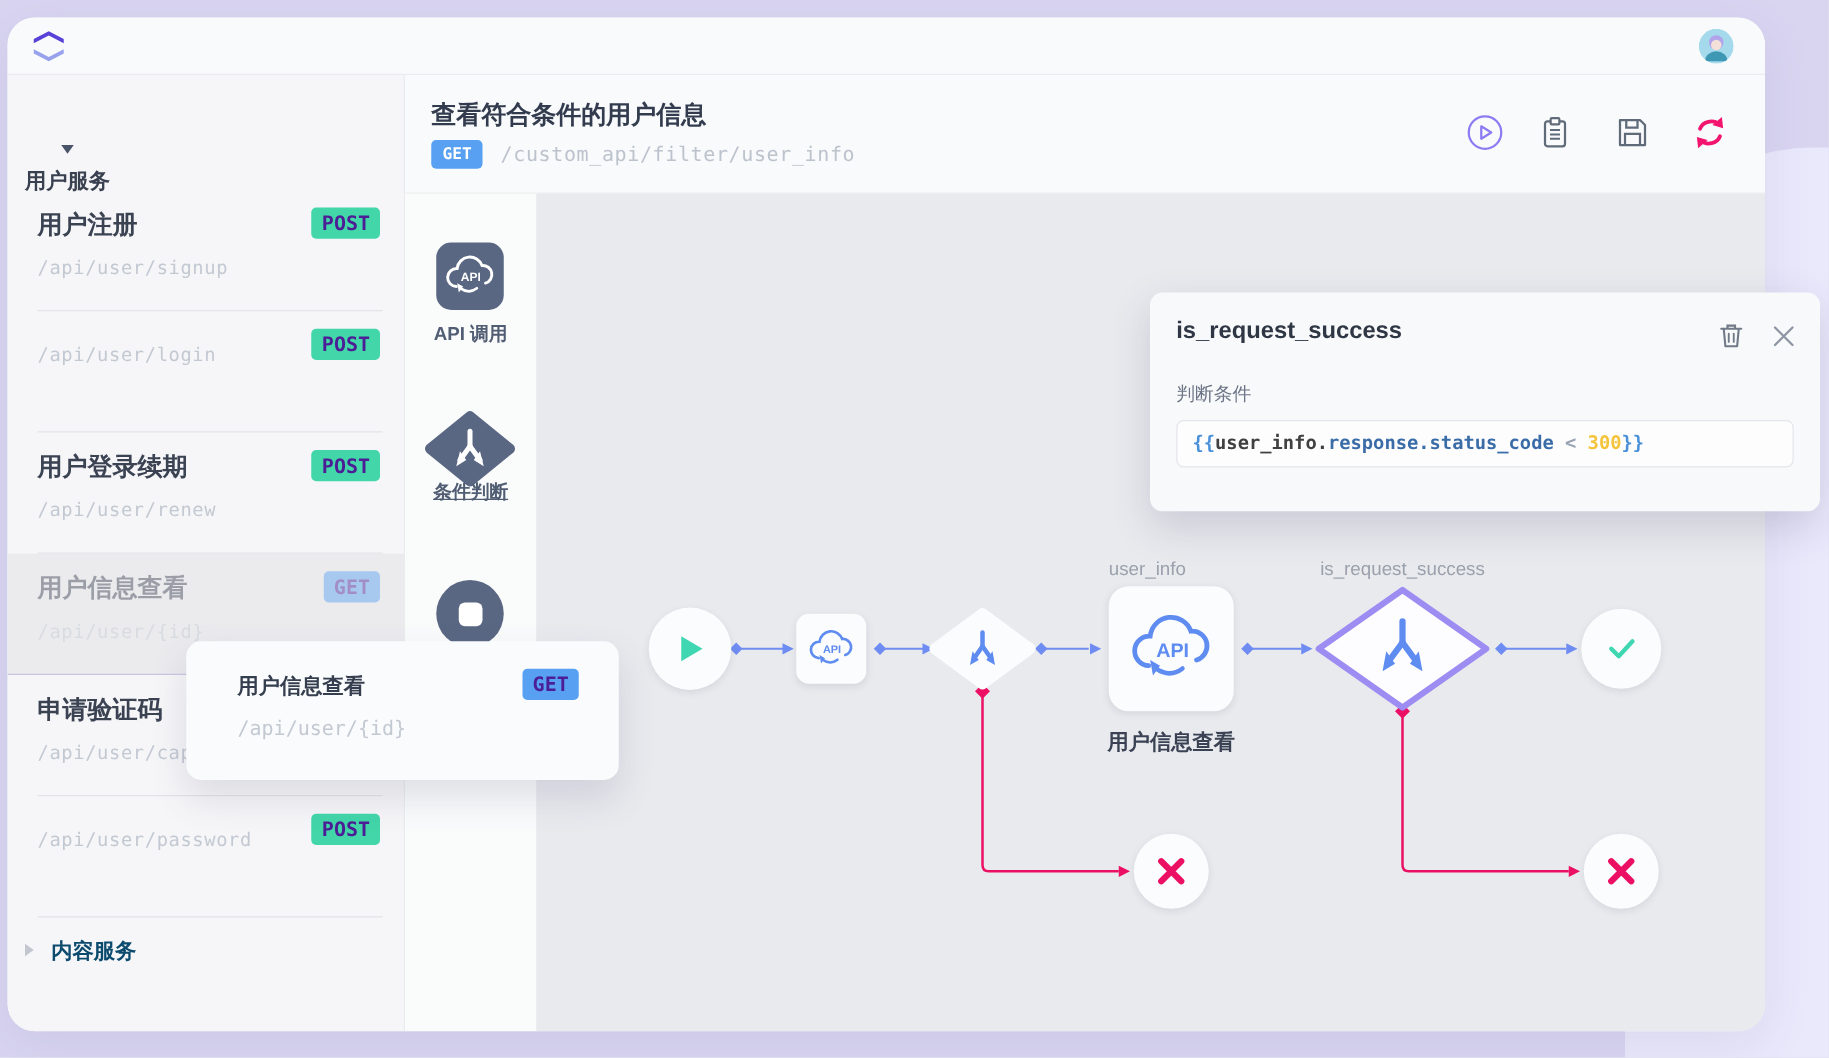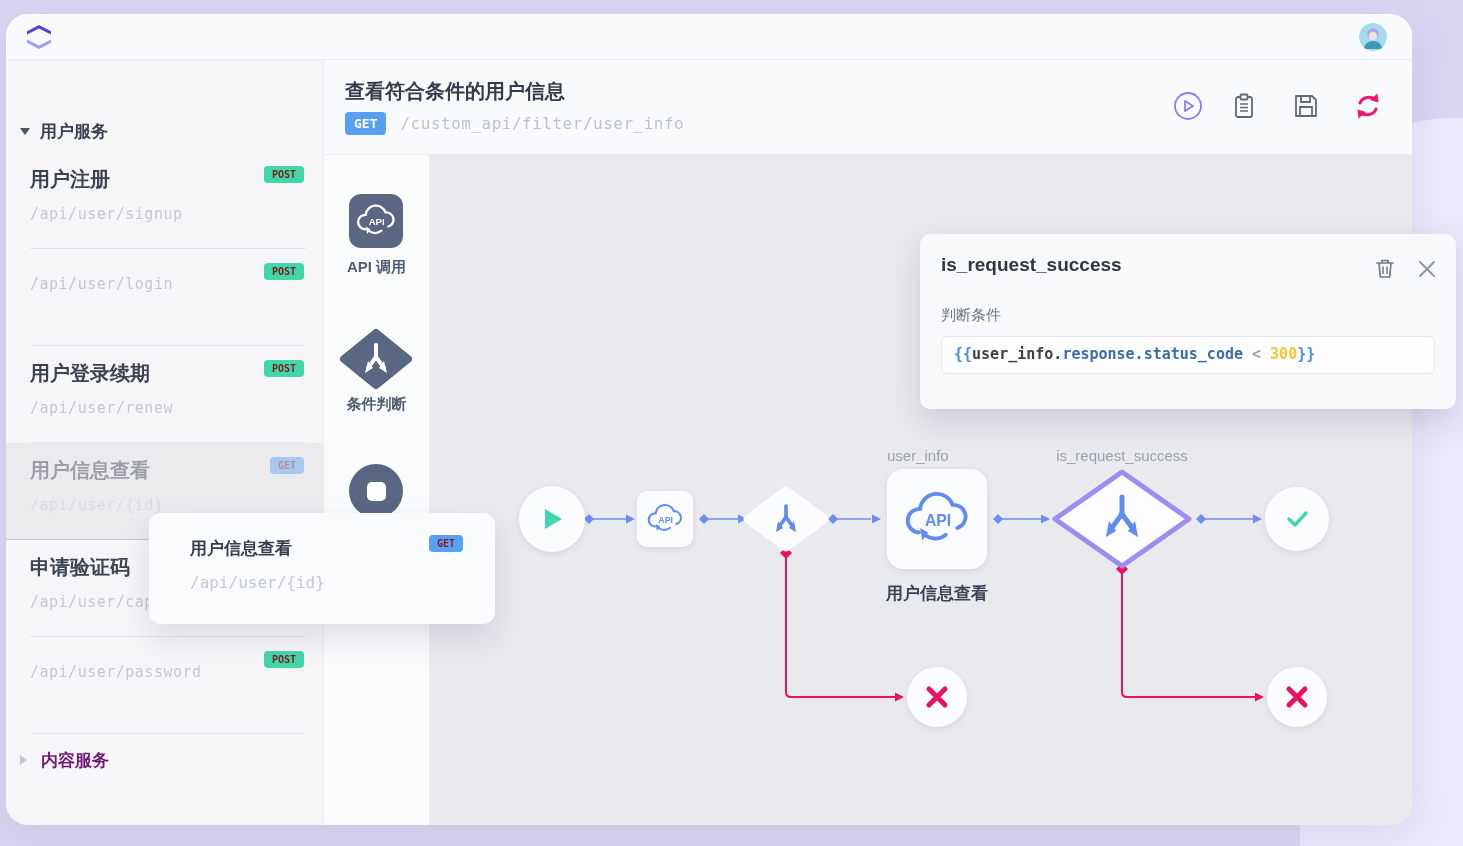--- a/index.html
+++ b/index.html
@@ -20,32 +20,32 @@
   .topbar { position:absolute; left:0; top:0; width:1406px; height:46px;
             background:#f9fafb; border-bottom:1px solid #ececf0; }
   .logo { position:absolute; left:18px; top:8px; width:30px; height:30px; }
   .avatar { position:absolute; right:25px; top:9px; width:28px; height:28px; border-radius:50%; overflow:hidden; }
 
   
   .sidebar { position:absolute; left:0; top:46px; width:318px; height:765px;
              background:#f6f6f8; border-right:1px solid #ececf0; }
   .sec-head { position:absolute; left:14px; height:30px; display:flex; align-items:center; gap:10px;
               font-size:17px; font-weight:bold; color:#39404f; }
-  .sec-head.collapsed { color:#701a75;gap:14px; }
+  .sec-head.collapsed { color:#0c4a6e;gap:14px; }
   .caret-down { width:0; height:0; border-left:5px solid transparent; border-right:5px solid transparent;
                 border-top:7px solid #4a5468; }
   .caret-right { width:0; height:0; border-top:5px solid transparent; border-bottom:5px solid transparent;
                  border-left:7px solid #c2c6ce; }
   .api-item { position:absolute; left:0; width:318px; height:97px; }
   .api-item .inner { position:absolute; inset:0; padding:14px 20px 0 24px; }
   .api-item .divider { position:absolute; left:24px; right:18px; bottom:0; border-bottom:1px solid #e3e4e8; }
   .api-item .t { font-size:20px; font-weight:bold; color:#3b4353; }
   .api-item .p { margin-top:12px; font-size:15px; color:#c3c9d2; letter-spacing:.5px; }
   .badge { position:absolute; right:20px; top:14px; font-family:"DejaVu Sans Mono", monospace;
-           font-size:10px; font-weight:bold; color:#7f1d1d; padding:3px 8px; border-radius:4px; }
+           font-size:16px; font-weight:bold; color:#4c1d95; padding:3px 8px; border-radius:4px; }
   .badge:empty { display:none; }
   .badge.post { background:#42d6a9; }
   .badge.get { background:#57a0f2; }
   .api-item.dragging { background:#ebebee; }
   .api-item.dragging .inner { opacity:.45; }
   .api-item.dragging .divider { border-bottom:1px solid #c9c5e2; left:0; right:0; }
 
   
   .ghost { position:absolute; left:143px; top:499px; width:346px; height:111px; z-index:40;
            background:#fafbfc; border-radius:12px; box-shadow:0 14px 30px rgba(80,80,120,.16); }
@@ -111,21 +111,21 @@
       <svg width="28" height="28" viewBox="0 0 28 28">
         <circle cx="14" cy="14" r="14" fill="#a5d9ec"></circle>
         <circle cx="14" cy="11" r="5.8" fill="#b2a4ea"></circle>
         <circle cx="14" cy="13" r="4.2" fill="#f3e0d8"></circle>
         <path d="M5 26 a9 8 0 0 1 18 0 z" fill="#3e98b4"></path>
       </svg>
     </div>
   </div>
 
   <div class="sidebar">
-    <div class="sec-head" style="top:56px;">
+    <div class="sec-head" style="top:56px;flex-direction:column;">
       <span class="caret-down"></span>
       <span>用户服务</span>
     </div>
 
     <div class="api-item" style="top:92px;">
       <div class="inner">
         <div class="t">用户注册</div>
         <div class="p mono">/api/user/signup</div>
         <div class="badge post">POST</div>
       </div>
@@ -233,21 +233,21 @@
         <polygon points="8,32 40,6 72,32 40,58" fill="#5a6783" stroke="#5a6783" stroke-width="8" stroke-linejoin="round"></polygon>
         <g stroke="#ffffff" stroke-width="4" stroke-linecap="round" fill="none">
           <path d="M40 18 V30"></path>
             <path d="M40 30 L32 41"></path>
             <path d="M40 30 L48 41"></path>
         </g>
         <polygon points="29,46 37,41 32,34" fill="#ffffff"></polygon>
         <polygon points="51,46 43,41 48,34" fill="#ffffff"></polygon>
       </svg>
     </div>
-    <div class="pal-label" style="top:240px;">条件判断</div>
+    <div class="pal-label" style="top:229px;text-decoration:underline;">条件判断</div>
 
     <div class="pal-stop" style="top:309px;">
       <div class="sq"></div>
     </div>
   </div>
 
   <div class="canvas">
     <svg width="983" height="670" viewBox="0 0 983 670" style="position:absolute;left:0;top:0;">
       <g stroke="#6f8cf2" stroke-width="1.6" fill="none">
         <path d="M160 364 H198"></path>

